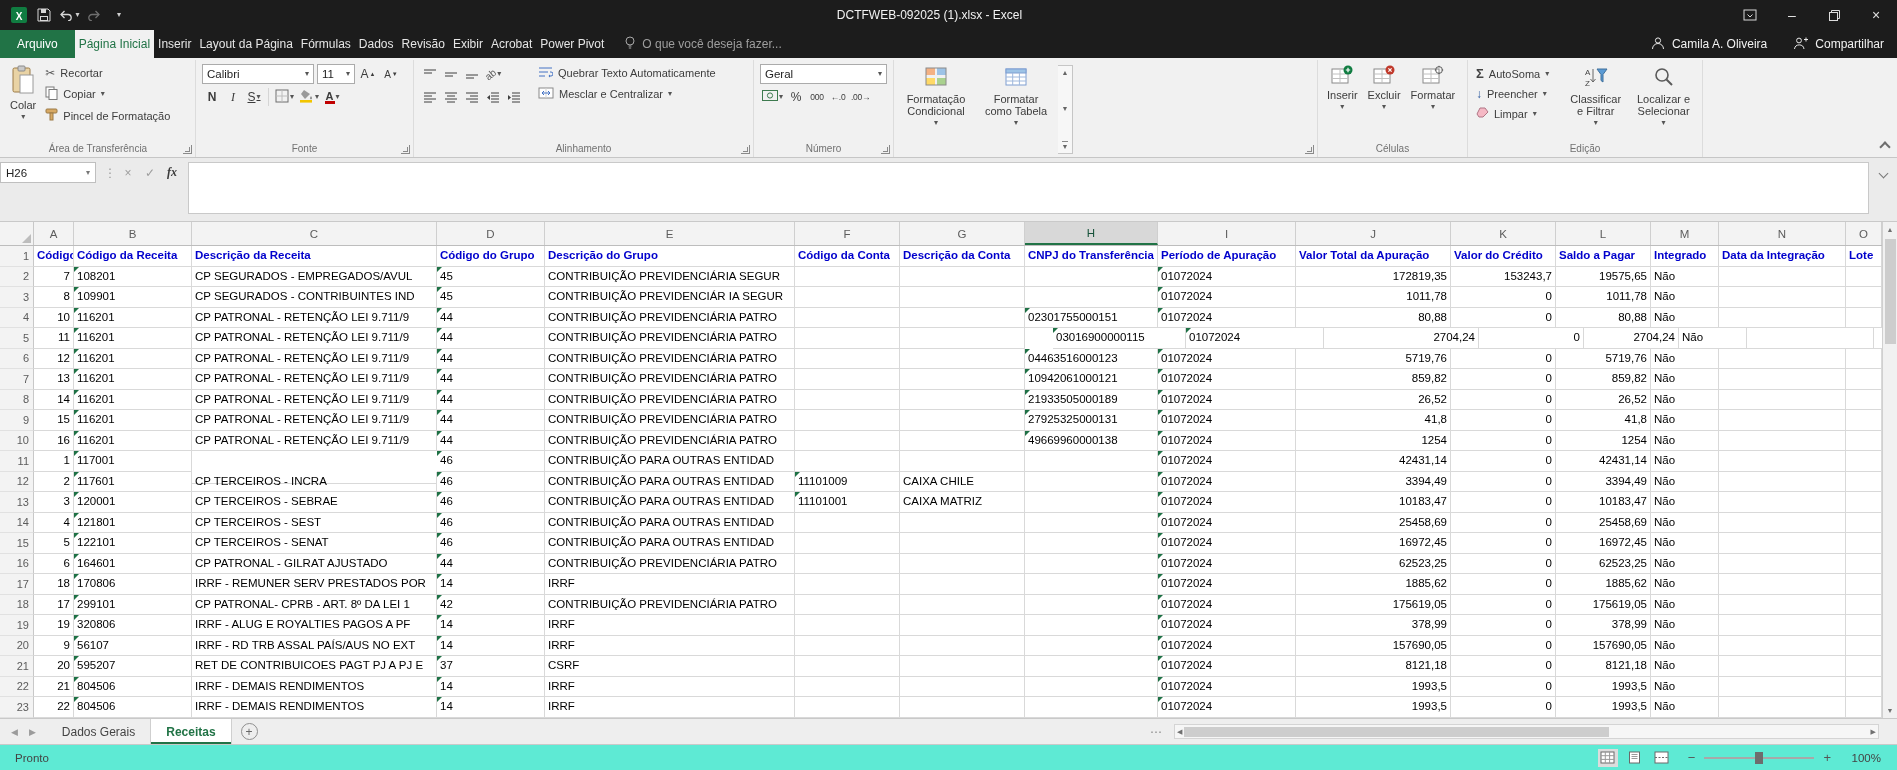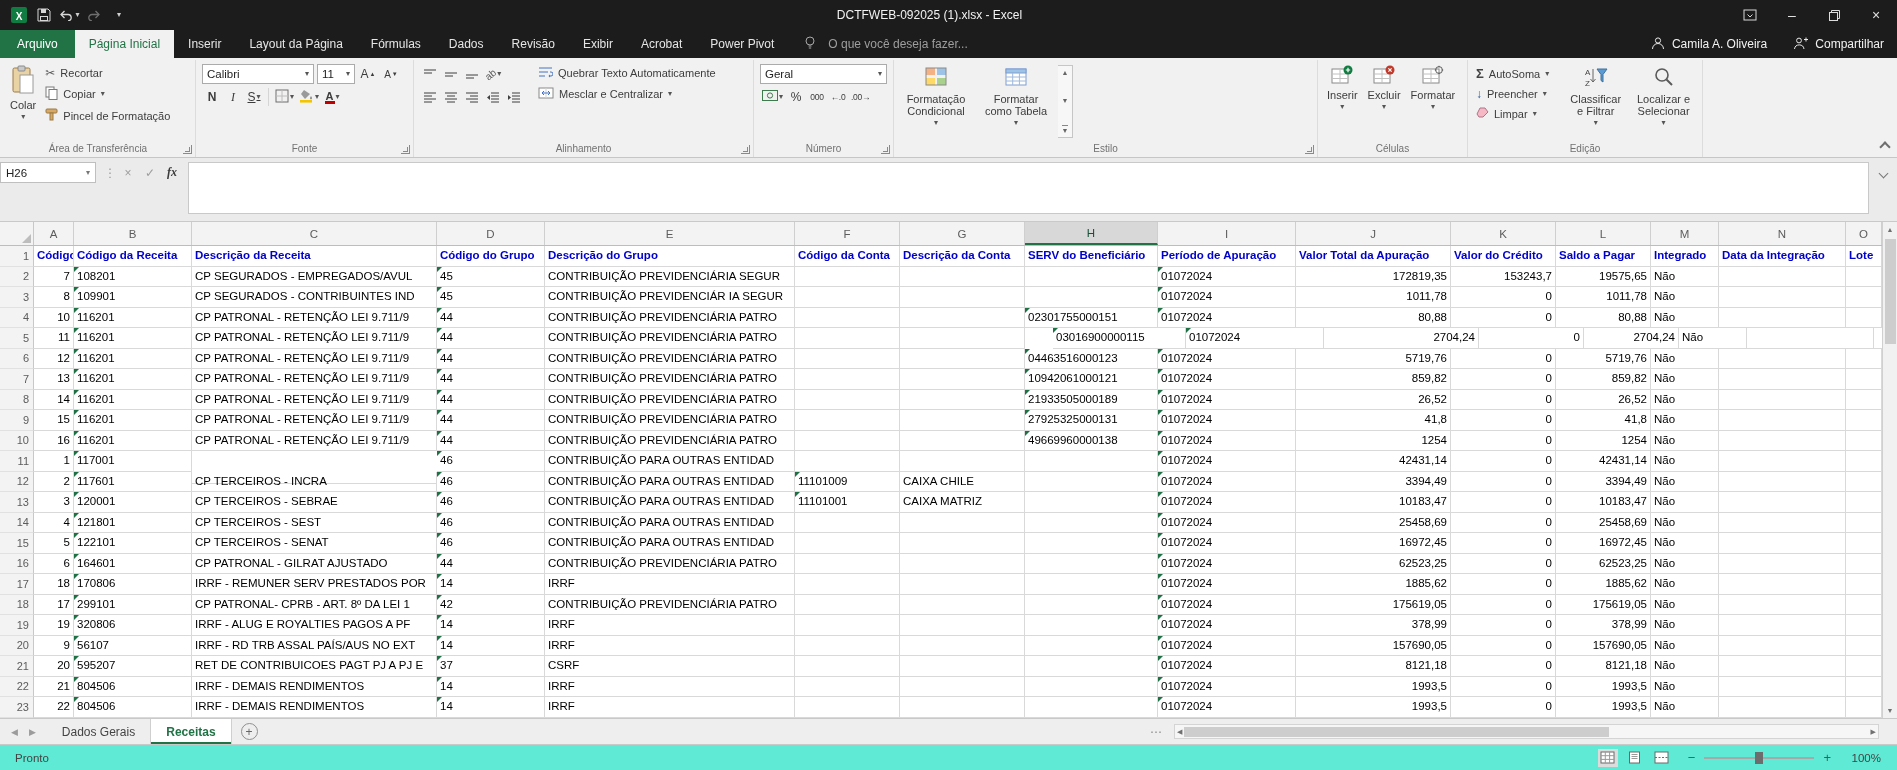--- a/index.html
+++ b/index.html
@@ -13,23 +13,23 @@
   .qat{display:flex;align-items:center;gap:3px;padding-left:8px}
   .qbtn{height:24px;min-width:22px;display:flex;align-items:center;justify-content:center;gap:2px}
   .qbtn .car{color:#cfcfcf}
   .ttitle{flex:1;text-align:center;font-size:12px;color:#f2f2f2;white-space:nowrap}
   .wbtns{display:flex;height:30px}
   .wbtn{width:42px;display:flex;align-items:center;justify-content:center;color:#e0e0e0;font-size:14px}
 
   
   .trow{height:28px;background:#1c1c1c;display:flex;align-items:stretch;color:#e6e6e6;font-size:12px;flex:0 0 auto}
   .ftab{padding:0 17px;background:#217346;color:#fff;display:flex;align-items:center}
-  .rtab{padding:0 14px;display:flex;align-items:center;white-space:nowrap}
+  .rtab{padding:0 4px;display:flex;align-items:center;white-space:nowrap}
   .rtab.active{background:#f1f1f1;color:#217346}
-  .tellme{display:flex;align-items:center;gap:12px;color:#9e9e9e;padding:0 16px;white-space:nowrap}
+  .tellme{display:flex;align-items:center;gap:6px;color:#9e9e9e;padding:0 16px;white-space:nowrap}
   .tspacer{flex:1}
   .acct,.share{display:flex;align-items:center;gap:7px;padding:0 13px;color:#f2f2f2;white-space:nowrap}
 
   
   .ribbon{height:100px;background:#f1f1f1;border-bottom:1px solid #c6c6c6;display:flex;flex:0 0 auto;padding:2px 0 0 1px;position:relative}
   .grp{display:flex;flex-direction:column;border-right:1px solid #dcdcdc;position:relative;padding:1px 4px 0;flex:0 0 auto}
   .gbody{flex:1;display:flex;align-items:stretch}
   .glab{height:16px;line-height:16px;text-align:center;font-size:10px;color:#717171;flex:0 0 auto;white-space:nowrap}
   .dlg{position:absolute;right:3px;bottom:3px;width:9px;height:9px;border-right:1px solid #8a8a8a;border-bottom:1px solid #8a8a8a}
   .dlg:before{content:"";position:absolute;right:1px;bottom:1px;width:4px;height:4px;border-right:1px solid #8a8a8a;border-bottom:1px solid #8a8a8a}
@@ -450,21 +450,20 @@
               </svg></span>
           <span>Formatar como Tabela</span>
             <span class="car">▾</span>
         </div>
         <div class="galarr">
           <span>▲</span>
           <span>▼</span>
           <span style="border-top:1px solid #888;padding-top:1px">▼</span>
         </div>
       </div>
-      <div class="glab">Estilo</div>
       <div class="dlg"></div>
     </div>
 
     <div class="grp" style="width:150px">
       <div class="gbody">
         <div class="bb">
           <span><svg width="22" height="20">
                 <rect x="1" y="4" width="16" height="14" fill="#fff" stroke="#8a8a8a"></rect>
                 <path d="M1 9h16M1 13.5h16M9 4v14" stroke="#c0c0c0"></path>
                 <circle cx="17" cy="5" r="4.5" fill="#107c41"></circle>
@@ -586,21 +585,21 @@
       <div class="rowsbox" id="grid-rows">
           <div class="grow">
             <div class="rn">1</div>
             <div class="gc hc" style="width: 40px;"><span>Código</span></div>
             <div class="gc hc" style="width: 118px;"><span>Código da Receita</span></div>
             <div class="gc hc" style="width: 245px;"><span>Descrição da Receita</span></div>
             <div class="gc hc" style="width: 108px;"><span>Código do Grupo</span></div>
             <div class="gc hc" style="width: 250px;"><span>Descrição do Grupo</span></div>
             <div class="gc hc" style="width: 105px;"><span>Código da Conta</span></div>
             <div class="gc hc" style="width: 125px;"><span>Descrição da Conta</span></div>
-            <div class="gc hc" style="width: 133px;"><span>SERV do Beneficiário</span></div>
+            <div class="gc hc" style="width: 133px;"><span>CNPJ do Transferência</span></div>
             <div class="gc hc" style="width: 138px;"><span>Período de Apuração</span></div>
             <div class="gc hc" style="width: 155px;"><span>Valor Total da Apuração</span></div>
             <div class="gc hc" style="width: 105px;"><span>Valor do Crédito</span></div>
             <div class="gc hc" style="width: 95px;"><span>Saldo a Pagar</span></div>
             <div class="gc hc" style="width: 68px;"><span>Integrado</span></div>
             <div class="gc hc" style="width: 127px;"><span>Data da Integração</span></div>
             <div class="gc hc" style="width: 36px;"><span>Lote</span></div>
           </div>
           <div class="grow">
             <div class="rn">2</div>

